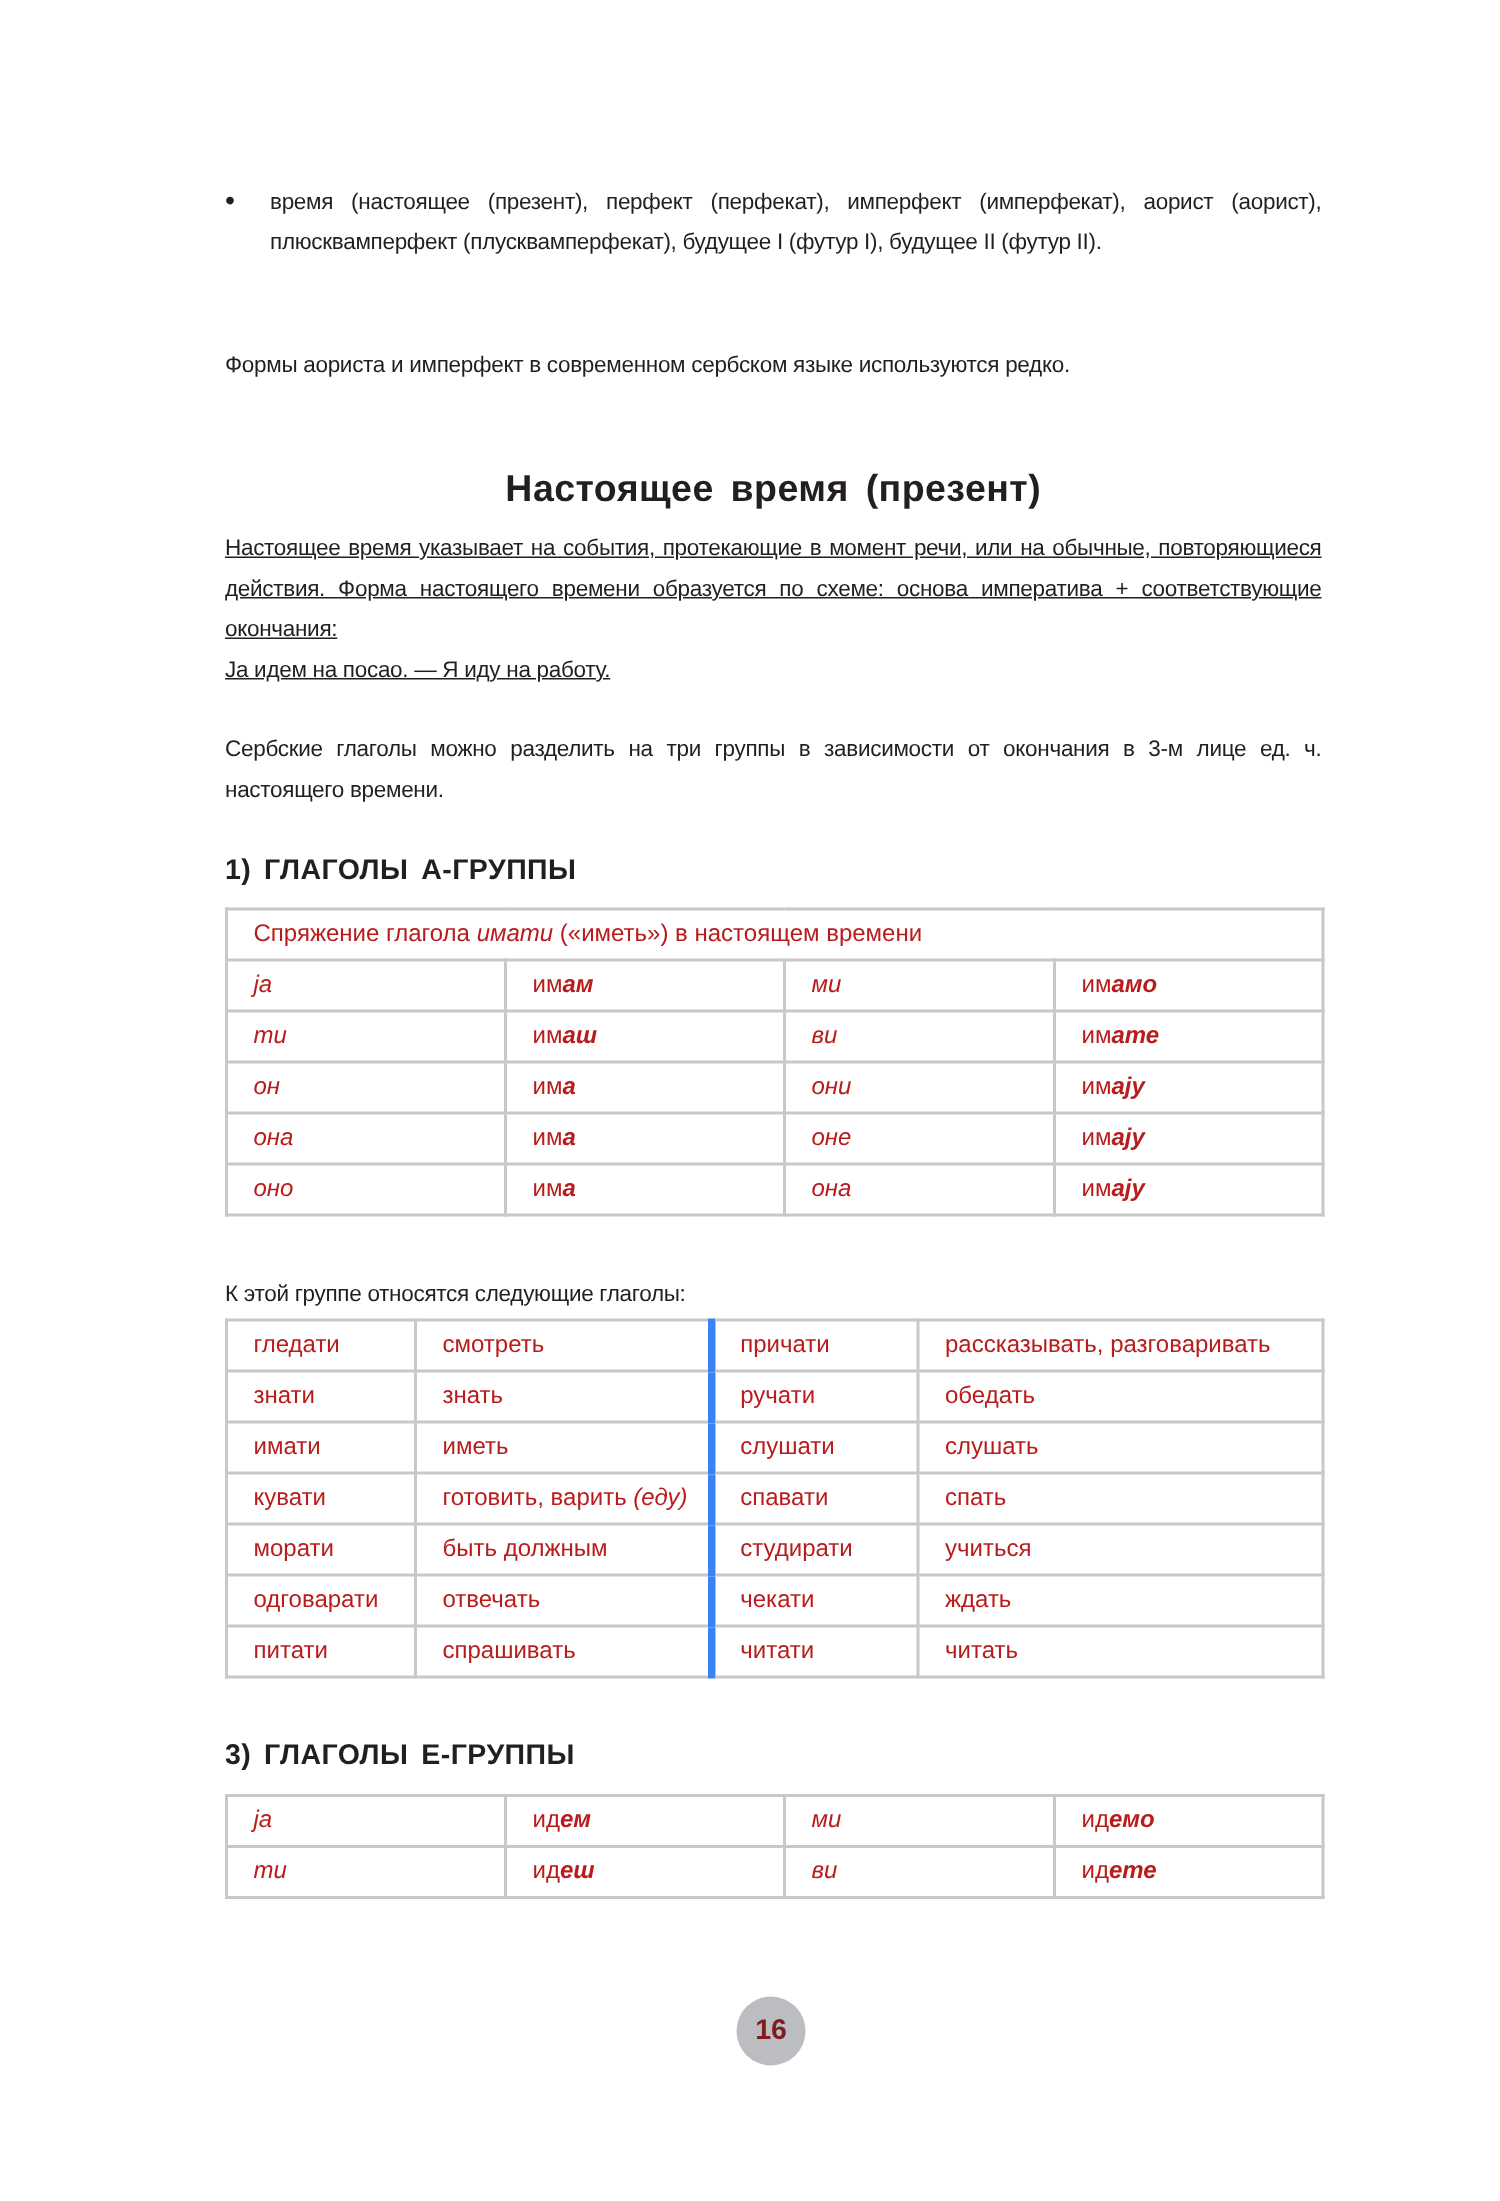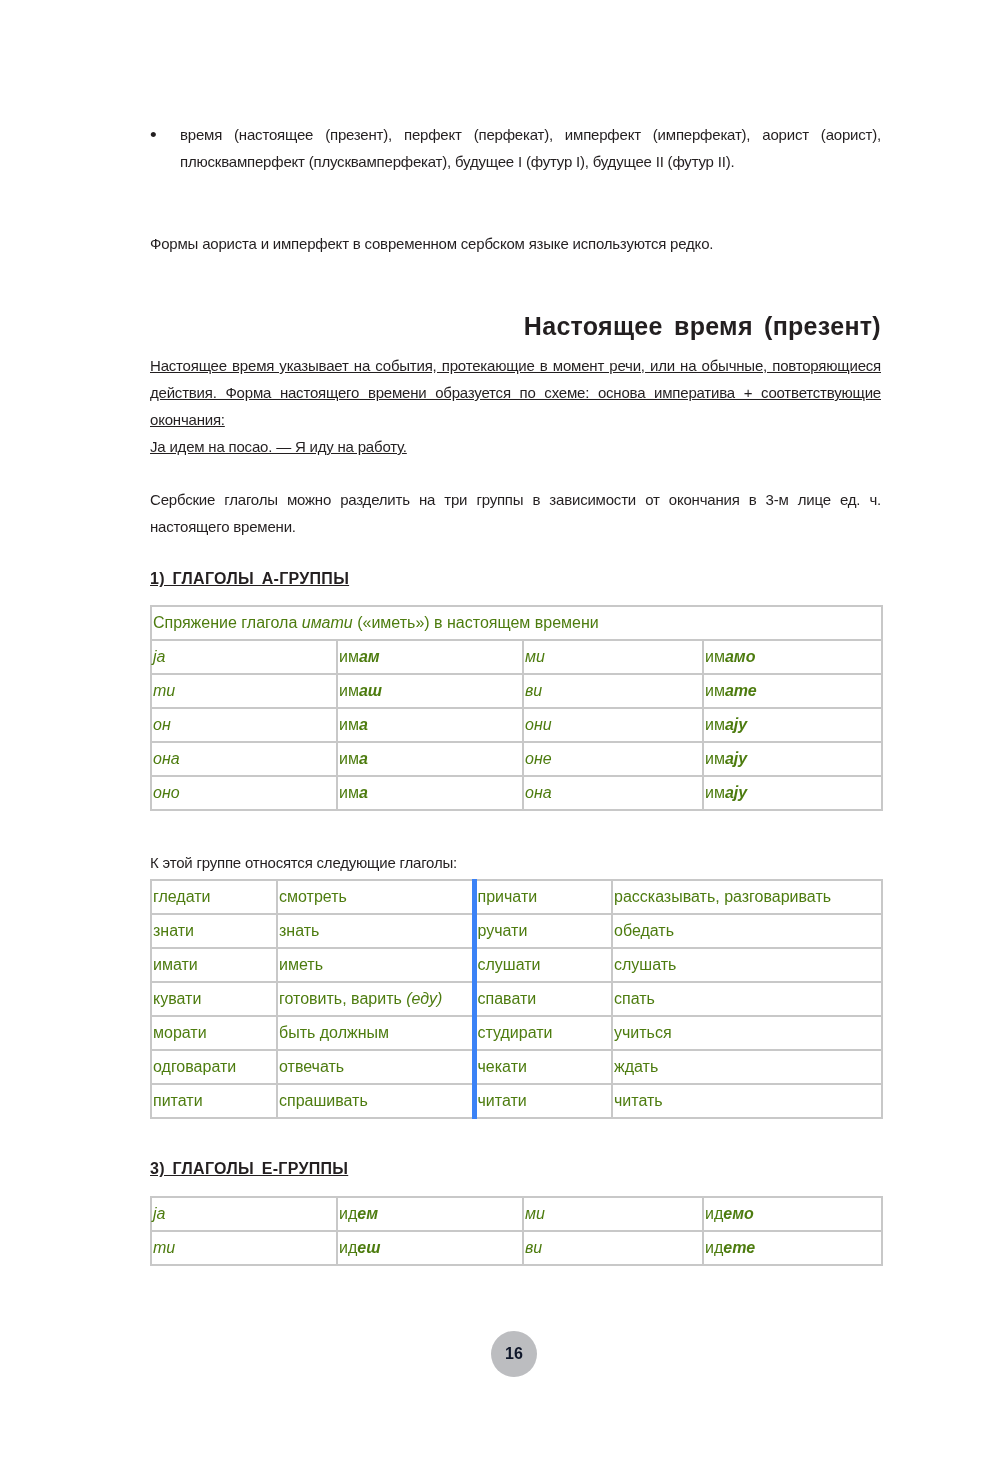--- a/index.html
+++ b/index.html
@@ -5,40 +5,40 @@
   html, body { margin: 0; padding: 0; background: #ffffff; }
   body { width: 1000px; height: 1467px; position: relative; overflow: hidden;
          font-family: "Liberation Sans", "DejaVu Sans", sans-serif; color: #231f20; }
   .page { position: absolute; left: 150px; top: 0; width: 731px; }
   .para { font-size: 15px; line-height: 27px; margin: 0; text-align: justify; letter-spacing: -0.2px; }
   .bullet-list { position: absolute; top: 121px; left: 0; width: 731px; }
   .bullet-row { display: flex; }
   .bullet-dot { width: 30px; flex: 0 0 30px; font-size: 19px; line-height: 27px; }
   .bullet-text { flex: 1; }
   .p1 { position: absolute; top: 230px; left: 0; width: 731px; }
-  .h-title { position: absolute; top: 312px; left: 0; width: 731px; text-align: right;
+  .h-title { position: absolute; top: 312px; left: 0; width: 731px; text-align: center;
              font-size: 25px; font-weight: bold; letter-spacing: 0.3px; word-spacing: 4px; }
   .p2 { position: absolute; top: 352px; left: 0; width: 731px; text-decoration: underline; }
   .p3 { position: absolute; top: 486px; left: 0; width: 731px; }
-  .h-group { position: absolute; left: 0; font-size: 16px; font-weight: bold; letter-spacing: 0.3px; word-spacing: 3px; text-decoration: underline; }
+  .h-group { position: absolute; left: 0; font-size: 19px; font-weight: bold; letter-spacing: 0.3px; word-spacing: 3px; }
   .h1g { top: 570px; }
   .h2g { top: 1160px; }
   table { border-collapse: collapse; position: absolute; left: 0; width: 731px; table-layout: fixed; }
-  td { border: 2px solid #c8c8c8; font-size: 16px; padding: 0 0 0 1px; height: 32px; color: #4d7c0f; white-space: nowrap; }
+  td { border: 2px solid #c8c8c8; font-size: 16px; padding: 0 0 0 17px; height: 32px; color: #b91c1c; white-space: nowrap; }
   td.caption { height: 32px; }
   .it { font-style: italic; }
   .bd { font-weight: bold; font-style: italic; }
   .conj1 { top: 605px; }
   .conj2 { top: 1196px; }
   .verbs { top: 879px; }
   td.divider { border-right: 5px solid #3b82f6; }
   .p4 { position: absolute; top: 849px; left: 0; width: 731px; }
   .page-num { position: absolute; left: 491px; top: 1331px; width: 46px; height: 46px; border-radius: 50%;
               background: #bcbdc0; display: flex; align-items: center; justify-content: center;
-              font-size: 16px; font-weight: bold; color: #0f172a; }
+              font-size: 19px; font-weight: bold; color: #7f1d1d; }
 </style>
 </head>
 <body>
 
 <div class="page">
 
   <div class="bullet-list">
     <div class="bullet-row">
       <span class="bullet-dot">•</span>
       <p class="para bullet-text">время (настоящее (презент), перфект (перфекат), имперфект (имперфекат), аорист (аорист), плюсквамперфект (плусквамперфекат), будущее I (футур I), будущее II (футур II).</p>

